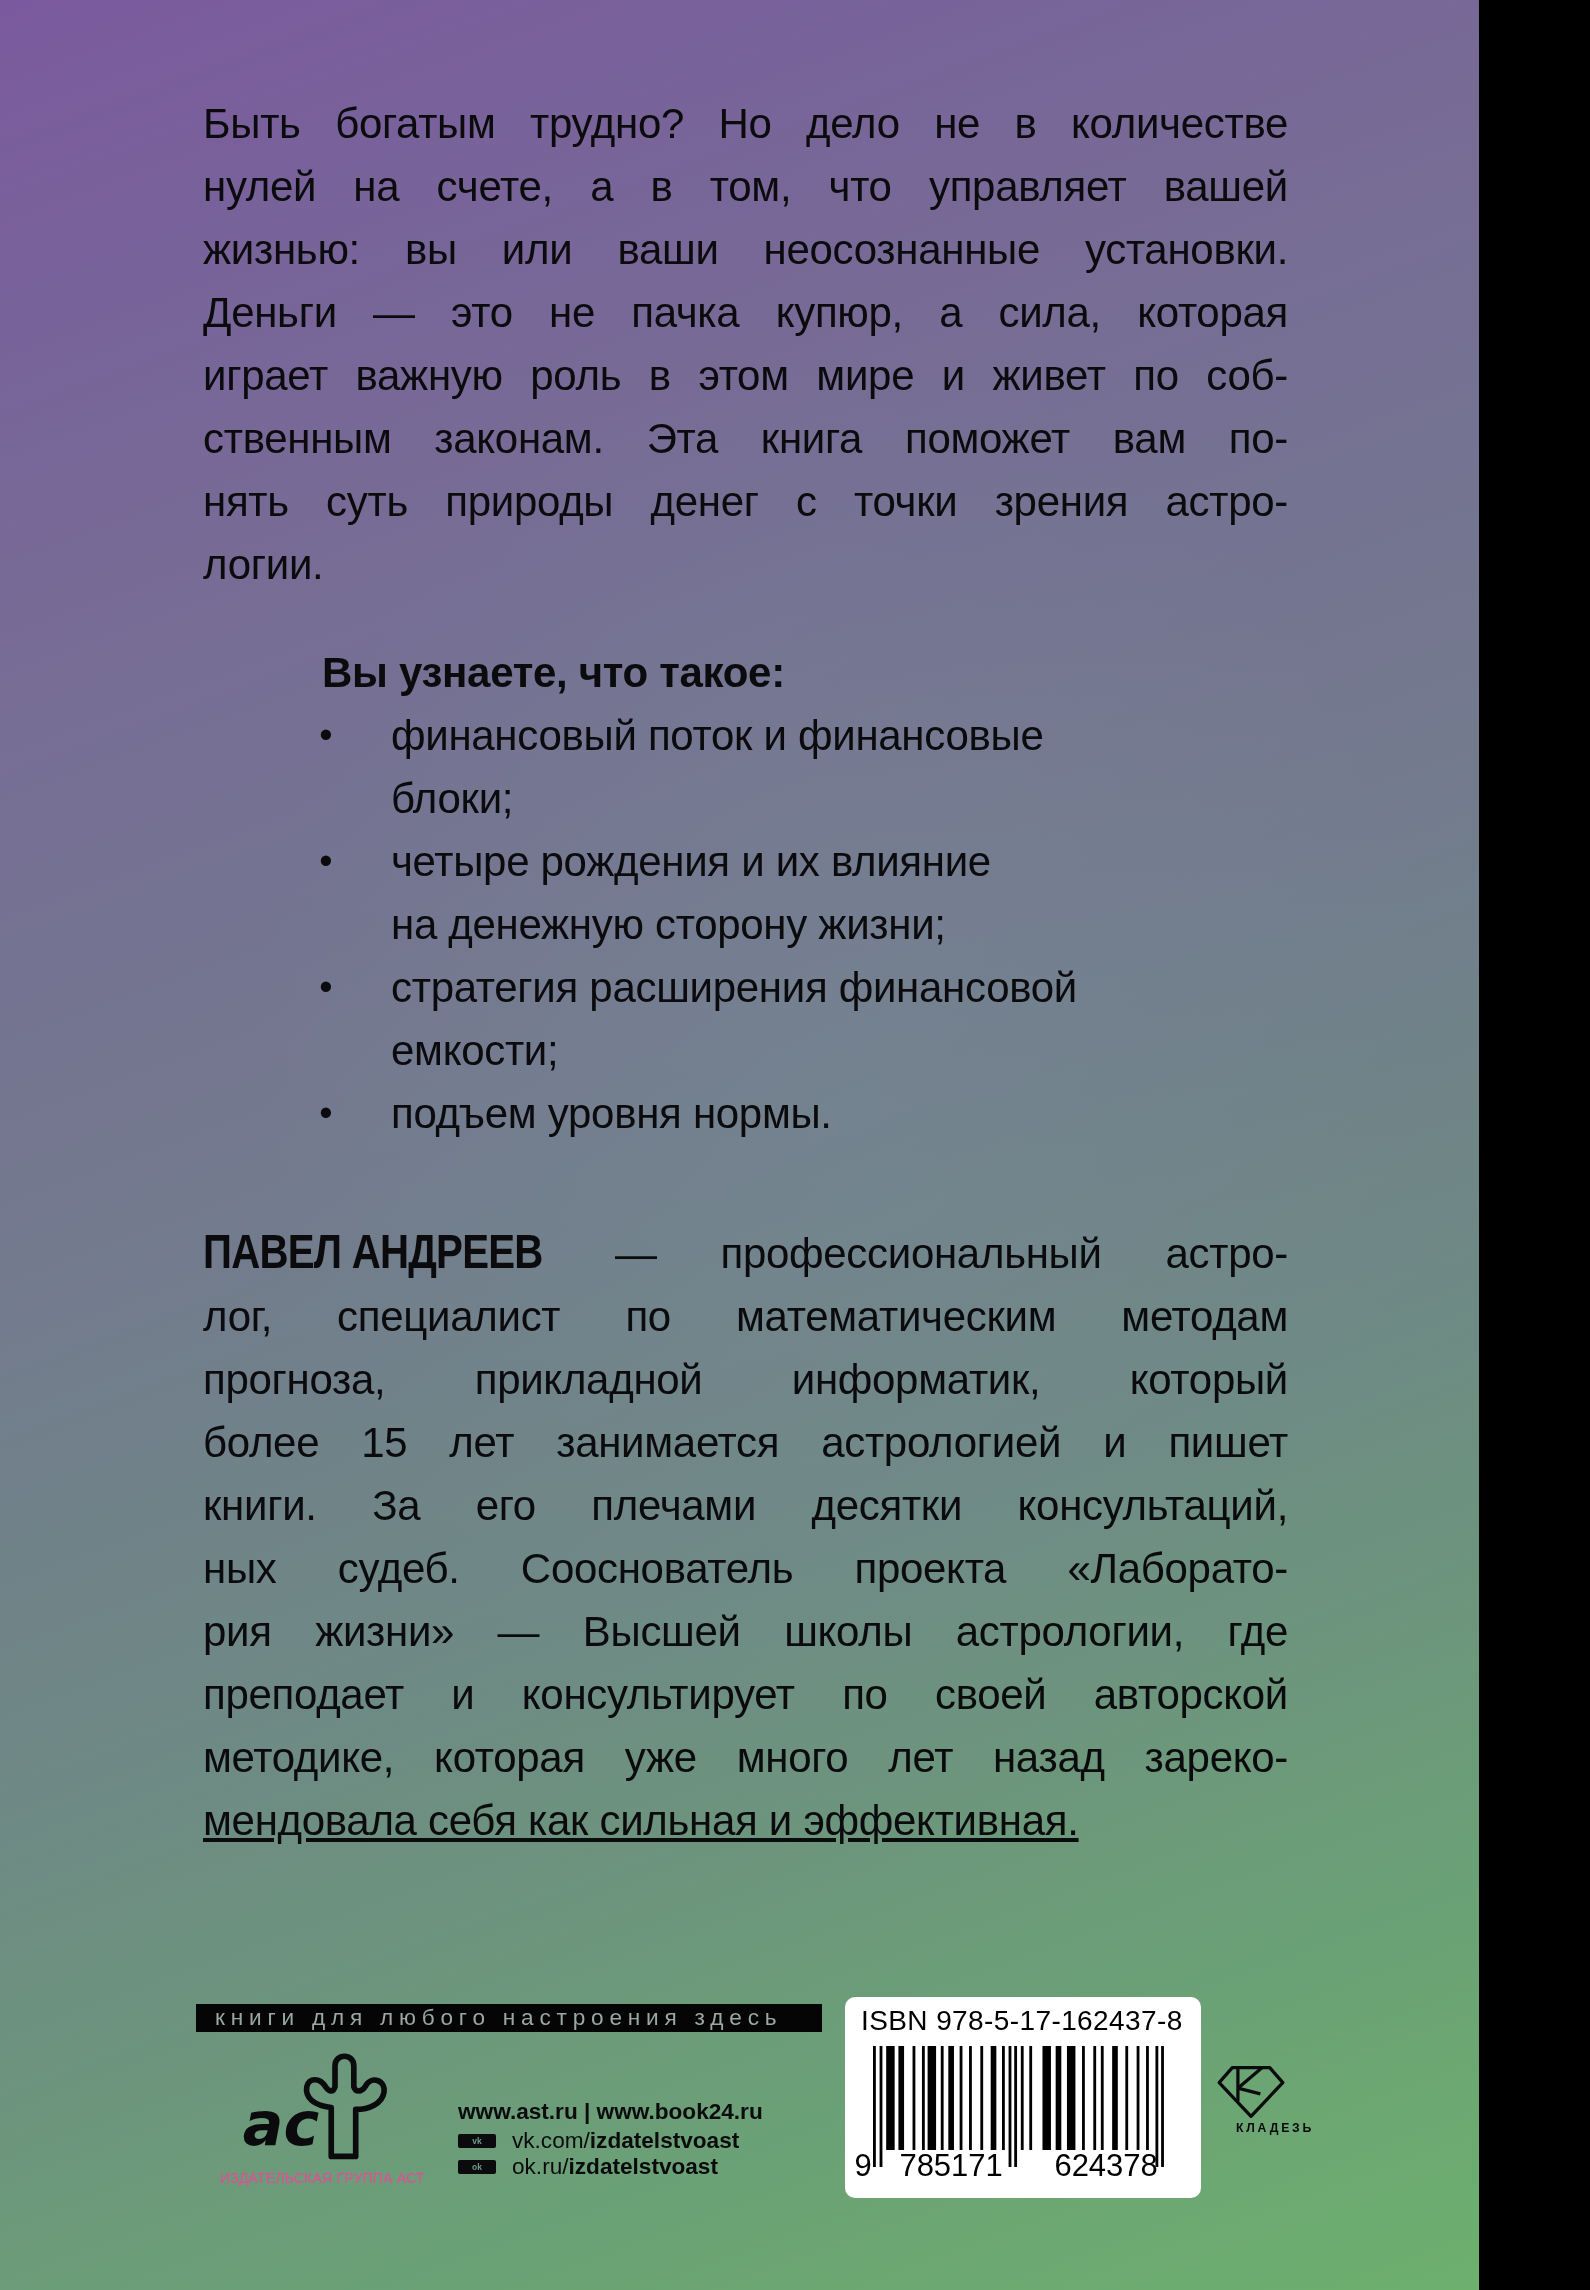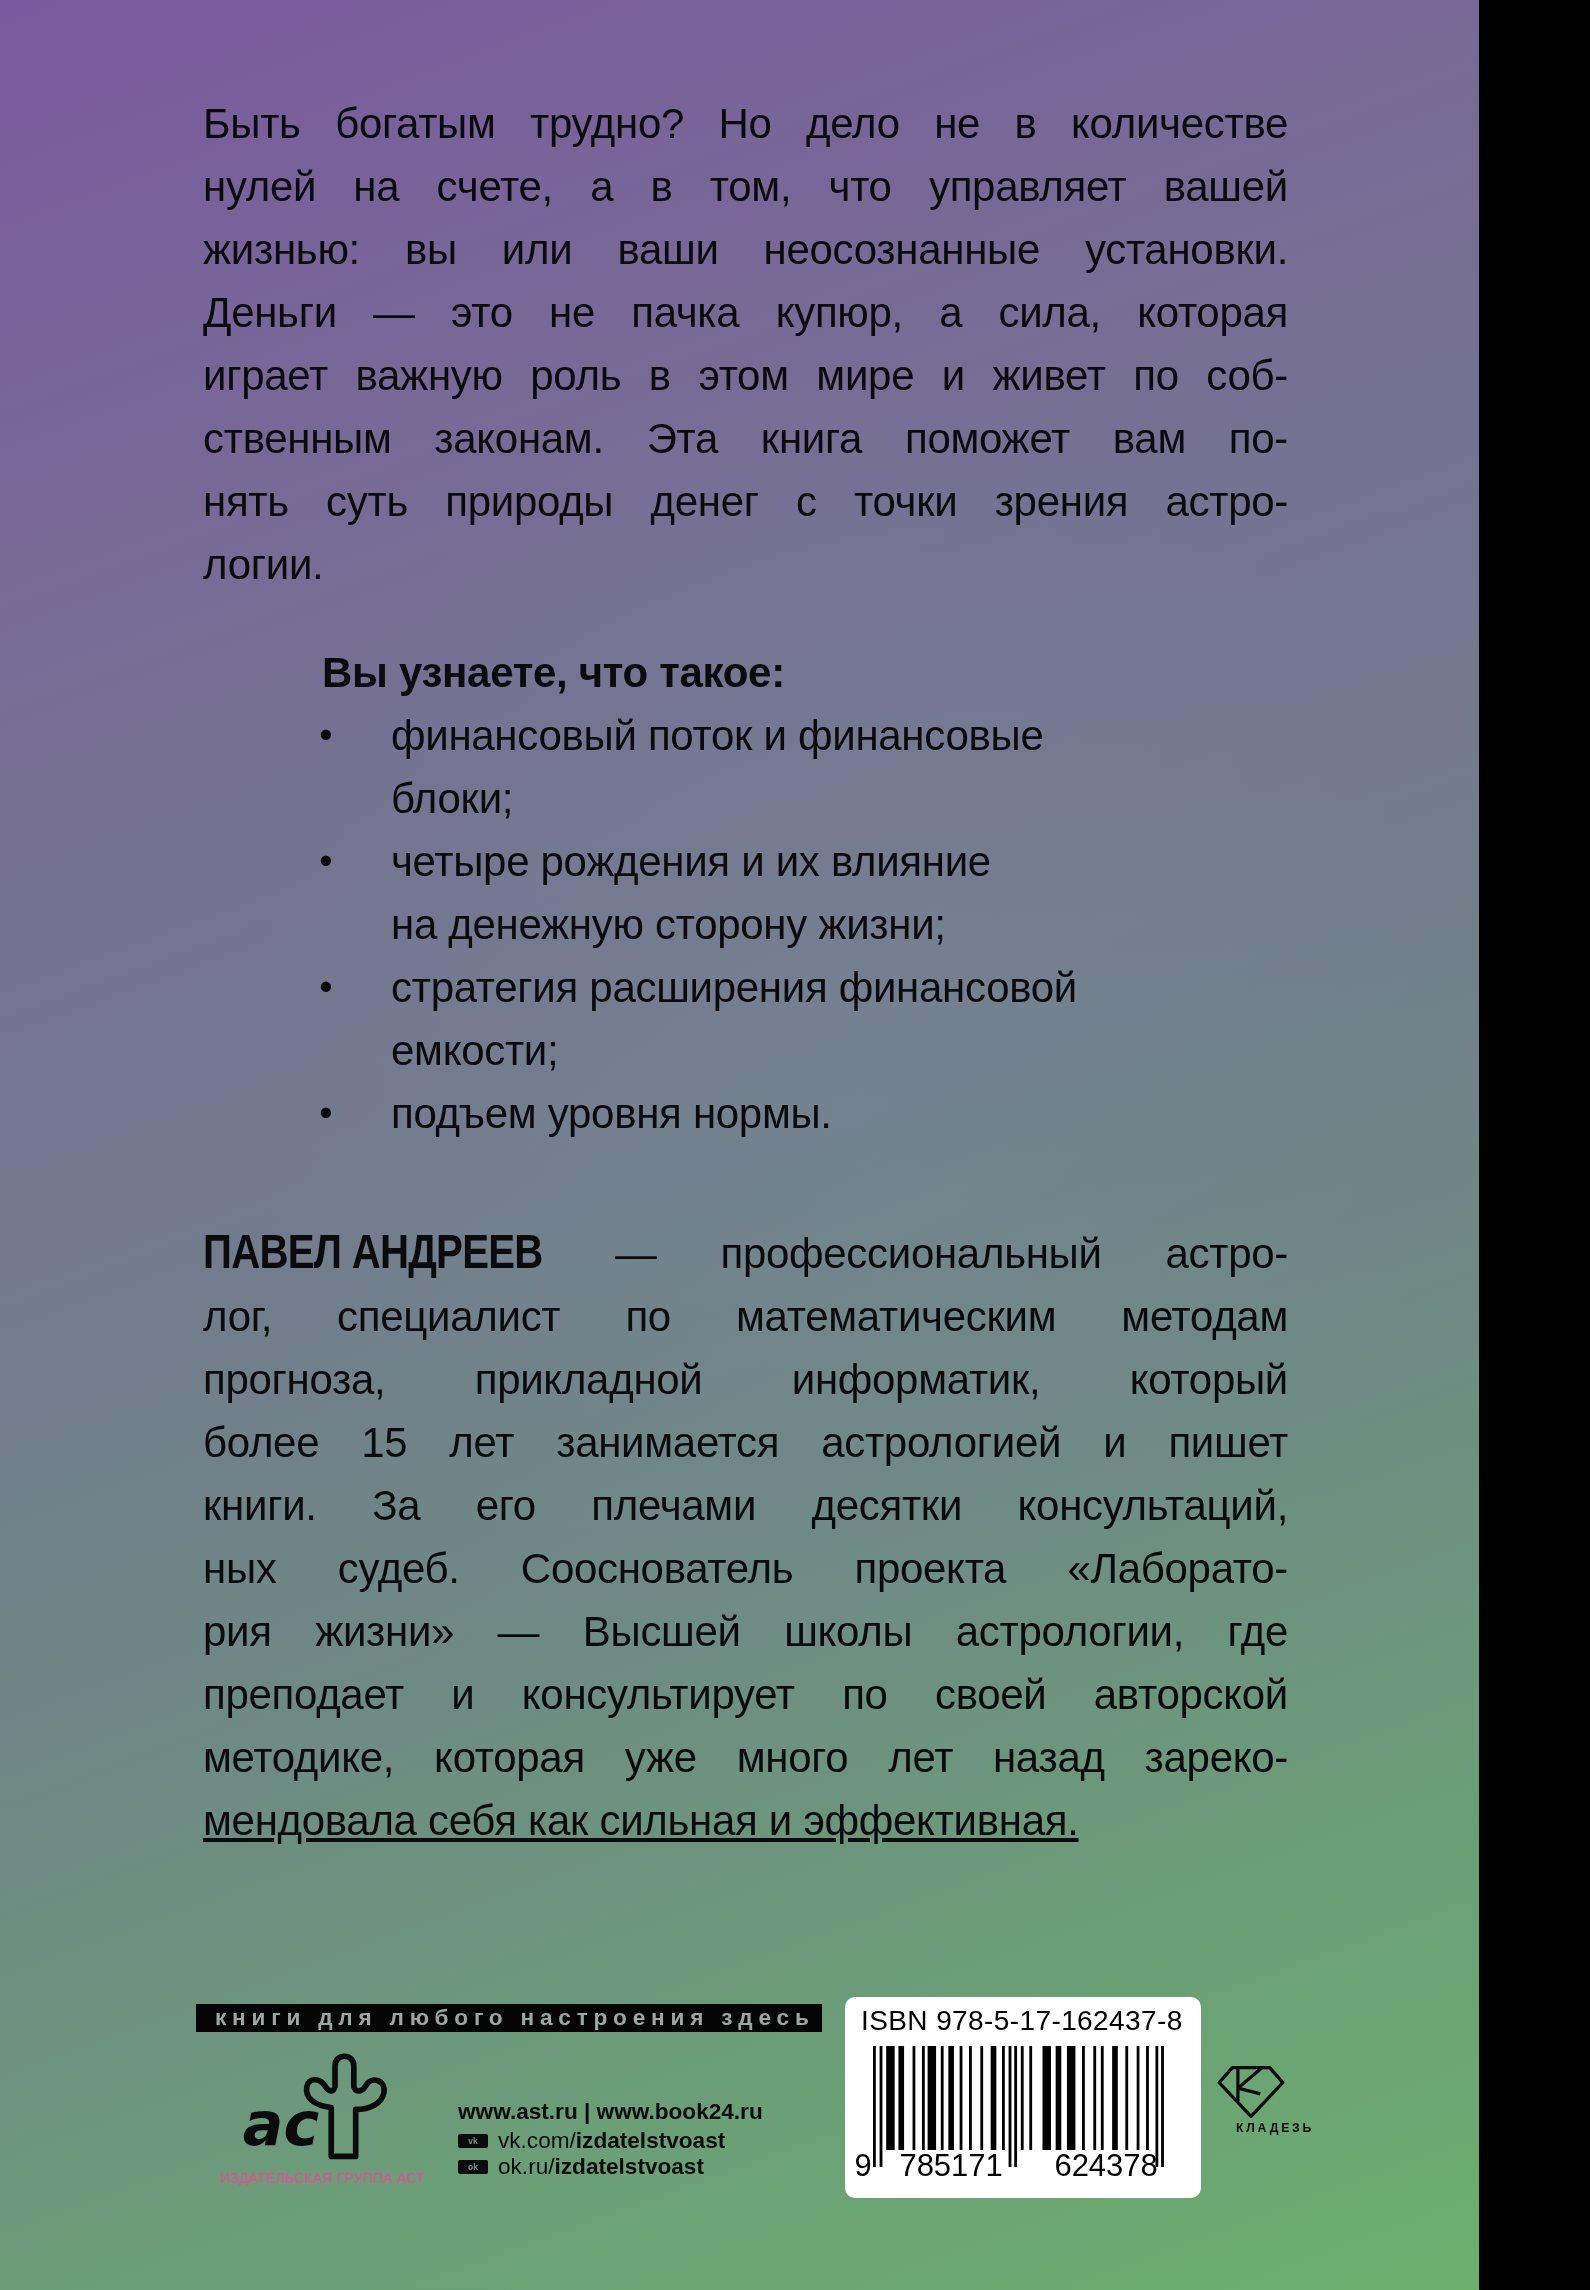--- a/index.html
+++ b/index.html
@@ -42,34 +42,34 @@
     .author .line.last { text-align-last: left; text-decoration: underline; }
     .author-name {
       font-family: "Liberation Sans", sans-serif; font-weight: bold; font-size: 49px;
       letter-spacing: -0.9px; transform: scaleX(0.82); transform-origin: left center; display: inline-block;
       margin-right: -66px;
     }
 
     .slogan-bar {
       position: absolute; left: 196px; top: 2004px; width: 626px; height: 28px;
       background: #050505; color: #9aa8a4; font-size: 22.6px; line-height: 28px;
-      letter-spacing: 5.8px; font-weight: bold; text-indent: 19px; white-space: nowrap;
+      letter-spacing: 5.8px; font-weight: normal; text-indent: 19px; white-space: nowrap;
     }
     .ast-logo { position: absolute; left: 239px; top: 2051px; width: 160px; height: 113px; }
     .ast-caption {
       position: absolute; left: 220px; top: 2170px; font-size: 14px; color: #ec4899;
       letter-spacing: 0.2px; white-space: nowrap;
     }
     .links { position: absolute; left: 458px; top: 2096px; color: #0b0b0e; }
     .links .sites { font-size: 22.6px; font-weight: bold; line-height: 32px; white-space: nowrap; }
     .links .social { font-size: 22.6px; line-height: 26px; white-space: nowrap; display: flex; align-items: center; }
     .links .social b { font-weight: bold; }
     .social-icon {
-      display: inline-block; width: 30px; height: 14px; background: #0b0b0e; border-radius: 1.9px;
-      margin-right: 10px; position: relative; color: #6e9b86; font-size: 8.5px; line-height: 14px; text-align: center; font-weight: bold;
+      display: inline-block; width: 38px; height: 14px; background: #0b0b0e; border-radius: 1.9px;
+      margin-right: 16px; position: relative; color: #6e9b86; font-size: 8.5px; line-height: 14px; text-align: center; font-weight: bold;
     }
 
     .isbn-box {
       position: absolute; left: 845px; top: 1997px; width: 356px; height: 201px;
       background: #fff; border-radius: 10px;
     }
     .isbn-text {
       position: absolute; left: 16px; top: 7.5px; font-size: 28px; letter-spacing: 0.4px; white-space: nowrap; color: #000;
     }
     .barcode { position: absolute; left: 28px; top: 49px; width: 306px; height: 121px; }

